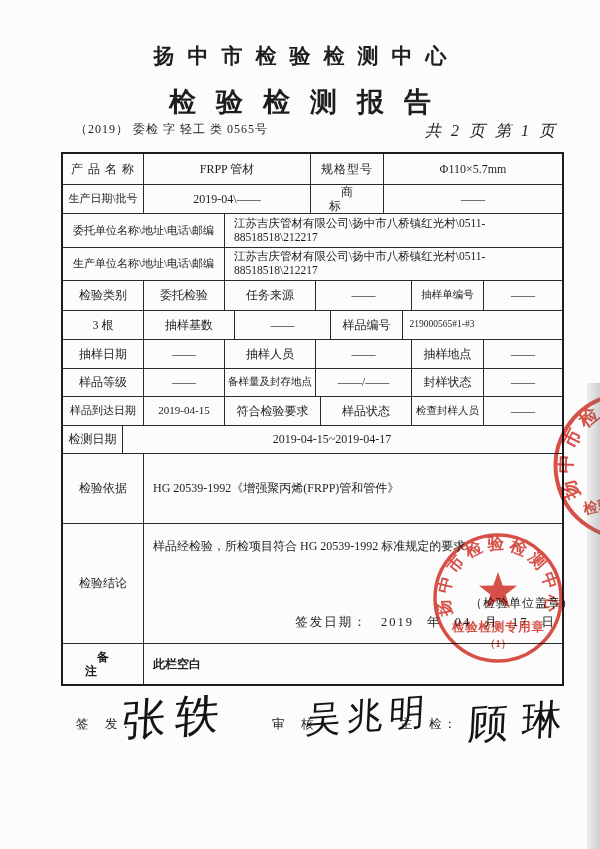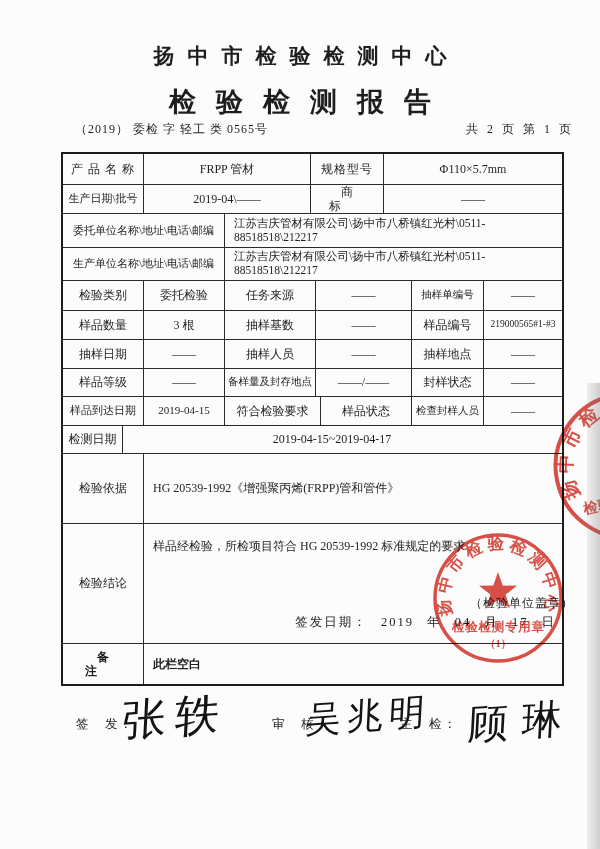--- a/index.html
+++ b/index.html
@@ -12,21 +12,21 @@
   
   .org-title{
     top:42px;left:0;width:600px;text-align:center;
     font-size:21px;font-weight:bold;letter-spacing:13px;text-indent:13px;
   }
   .report-title{
     top:84px;left:0;width:600px;text-align:center;
     font-size:27px;font-weight:bold;letter-spacing:20px;text-indent:20px;
   }
   .doc-number{top:121px;left:75px;font-size:12px;letter-spacing:1px;text-align:right;}
-  .page-info{top:121px;right:26px;font-size:12px;letter-spacing:3px;}
+  .page-info{top:121px;right:42px;font-size:16px;letter-spacing:3px;font-style:italic;}
   
   .report-table{
     top:152px;left:61px;width:499px;
     border:2px solid #1c1c1c;background:transparent;
   }
   .trow{display:flex;box-sizing:border-box;border-bottom:1.5px solid #2a2a2a;}
   .trow:last-child{border-bottom:none;font-weight:bold;}
   .tcell{
     box-sizing:border-box;border-right:1.5px solid #2a2a2a;
     display:flex;align-items:center;justify-content:center;
@@ -94,21 +94,20 @@
   <div class="trow" style="height:30px">
     <div class="tcell" style="width:81px">检验类别</div>
     <div class="tcell" style="width:81px">委托检验</div>
     <div class="tcell" style="width:91px">任务来源</div>
     <div class="tcell" style="width:96px">——</div>
     <div class="tcell small" style="width:72px">抽样单编号</div>
     <div class="tcell" style="width:78px">——</div>
   </div>
 
   <div class="trow" style="height:29px">
-    <div class="tcell" style="width:81px">样品数量</div>
     <div class="tcell" style="width:81px">3 根</div>
     <div class="tcell" style="width:91px">抽样基数</div>
     <div class="tcell" style="width:96px">——</div>
     <div class="tcell" style="width:72px">样品编号</div>
     <div class="tcell tiny" style="width:78px">219000565#1-#3</div>
   </div>
 
   <div class="trow" style="height:29px">
     <div class="tcell" style="width:81px">抽样日期</div>
     <div class="tcell" style="width:81px">——</div>

